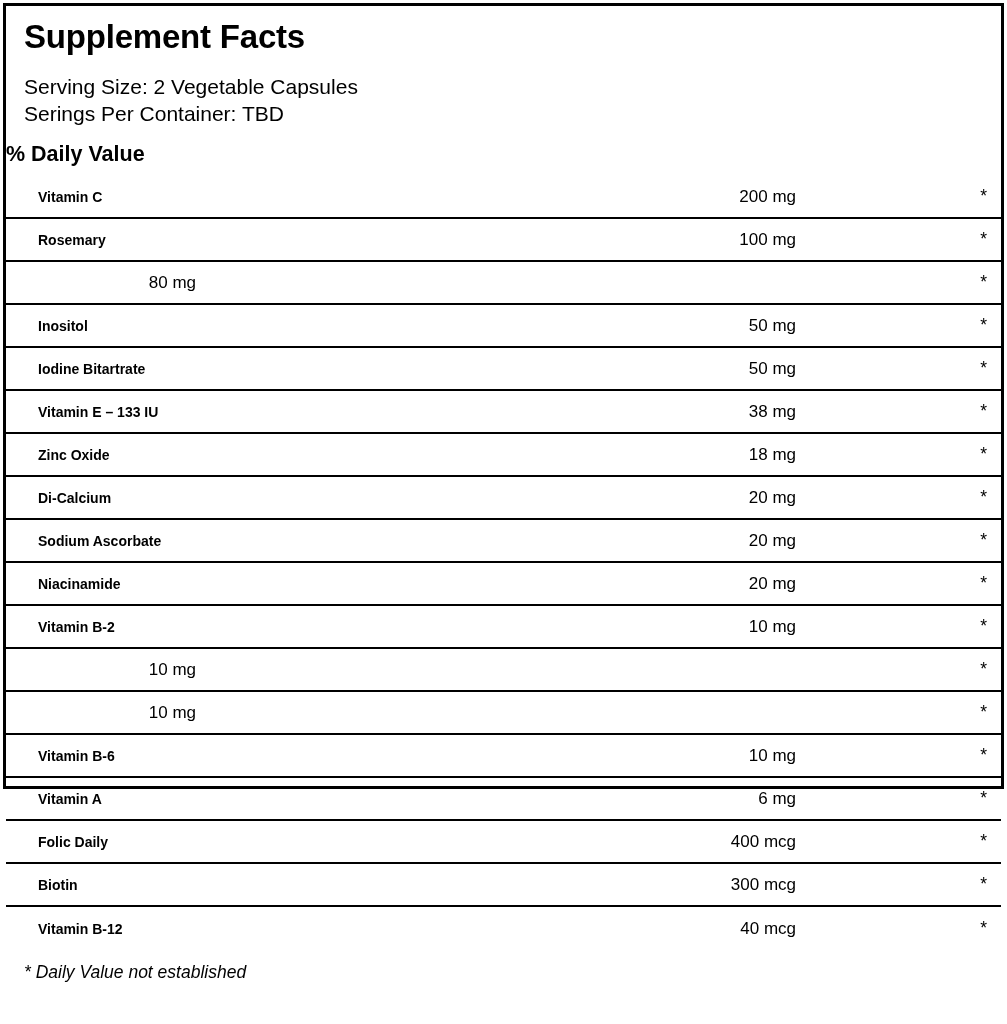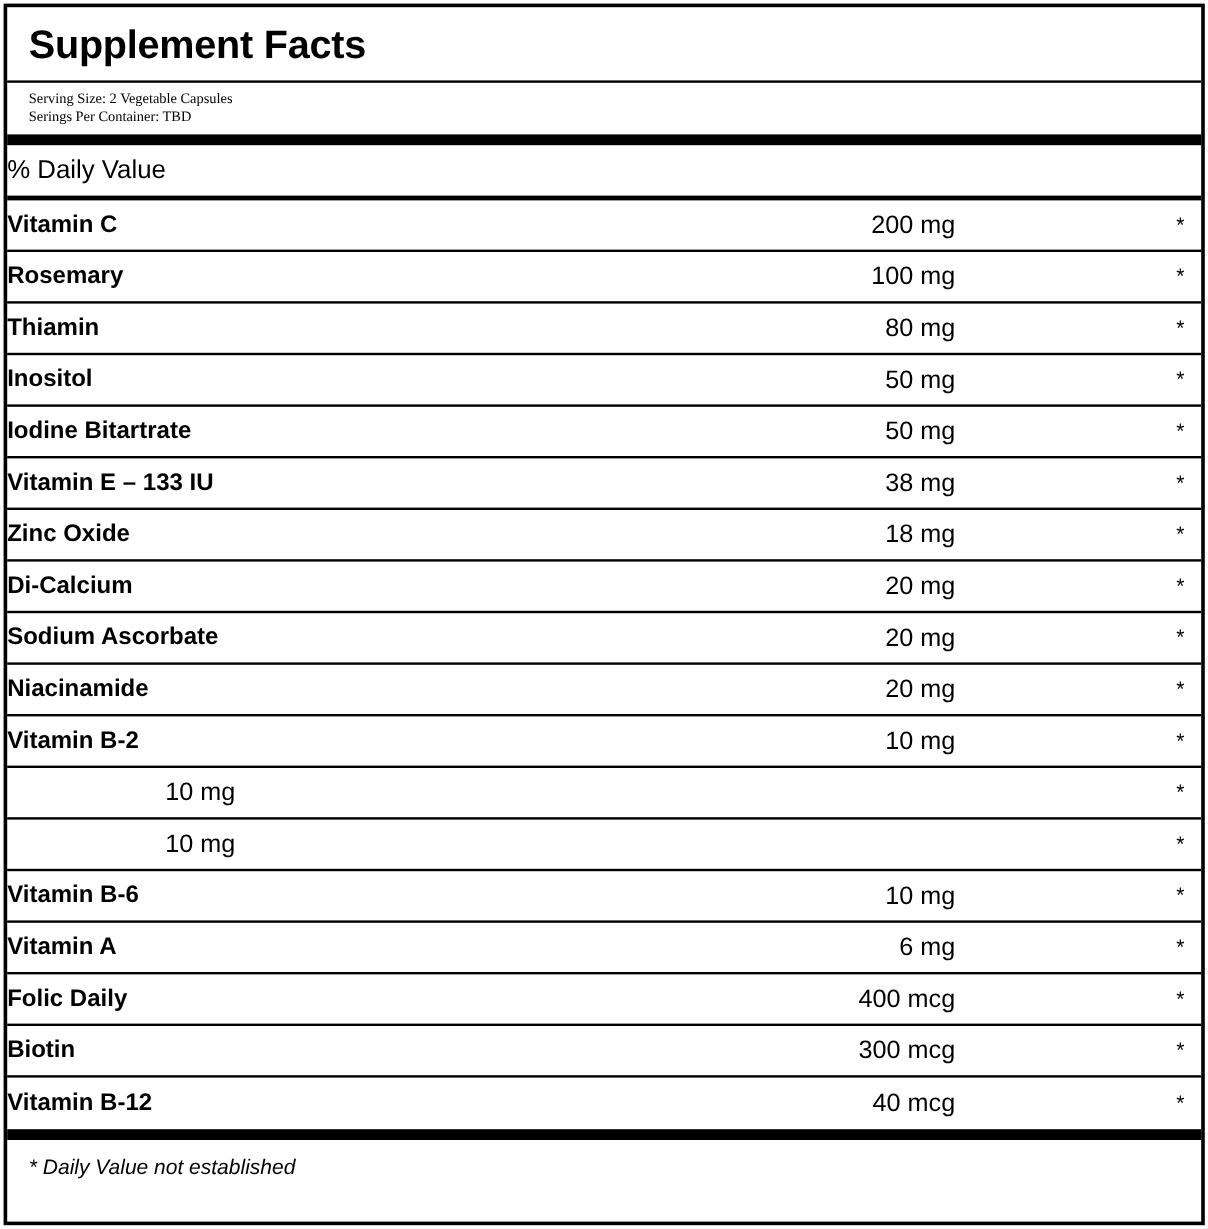--- a/index.html
+++ b/index.html
@@ -15,21 +15,21 @@
     height: 1024px;
     position: relative;
     background: #ffffff;
     overflow: hidden;
   }
   .panel {
     position: absolute;
     left: 3px;
     top: 3px;
     width: 1001px;
-    height: 1018px;
+    height: 786px;
     border: 3px solid #000000;
     background: #ffffff;
     display: flex;
     flex-direction: column;
   }
   .title {
     font-size: 33px;
     font-weight: bold;
     letter-spacing: -0.2px;
     padding: 14px 0 12px 18px;
@@ -45,64 +45,63 @@
     background: #000000;
     width: 100%;
   }
   .rule-mid {
     height: 4px;
     background: #000000;
     width: 100%;
   }
   .serving {
     padding: 6px 0 6px 18px;
-    font-size: 12px;
+    font-size: 21px;
     line-height: 1.32;
-    font-family: Liberation Serif, serif;
   }
   .hdr-row {
     display: flex;
     align-items: center;
     padding: 8px 0 9px 0;
   }
   .hdr-left {
     font-size: 21.5px;
     font-weight: bold;
     padding-left: 18px;
     flex: 1 1 auto;
   }
   .hdr-right {
     font-size: 21.5px;
-    font-weight: normal;
+    font-weight: bold;
     padding-right: 14px;
     white-space: nowrap;
   }
   .rows {
     display: flex;
     flex-direction: column;
   }
   .row {
     display: flex;
     align-items: center;
     height: 43px;
     border-bottom: 2px solid #000000;
     position: relative;
   }
   .row:last-child { border-bottom: none; }
   .cell-name {
     width: 600px;
-    padding-left: 0;
-    font-size: 20px;
+    padding-left: 32px;
+    font-size: 14px;
     font-weight: bold;
     white-space: nowrap;
   }
   .cell-amount {
     width: 190px;
     text-align: right;
-    font-size: 21px;
+    font-size: 17px;
     white-space: nowrap;
   }
   .cell-dv {
     flex: 1 1 auto;
     text-align: right;
     padding-right: 14px;
     font-size: 17.5px;
   }
   .footnote {
     padding: 12px 0 0 18px;
@@ -142,21 +141,20 @@
         <div class="cell-dv">*</div>
       </div>
 
       <div class="row">
         <div class="cell-name">Rosemary</div>
         <div class="cell-amount">100 mg</div>
         <div class="cell-dv">*</div>
       </div>
 
       <div class="row">
-        <div class="cell-name">Thiamin</div>
         <div class="cell-amount">80 mg</div>
         <div class="cell-dv">*</div>
       </div>
 
       <div class="row">
         <div class="cell-name">Inositol</div>
         <div class="cell-amount">50 mg</div>
         <div class="cell-dv">*</div>
       </div>
 

